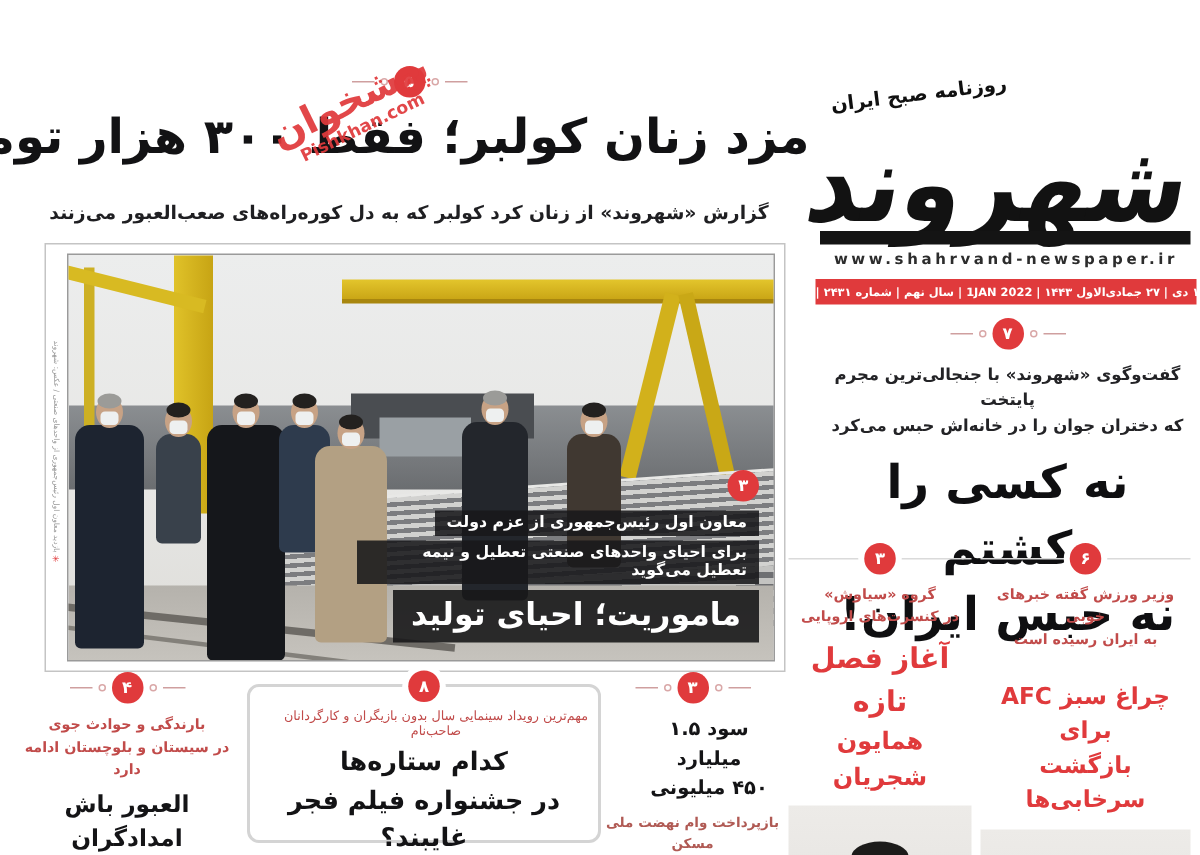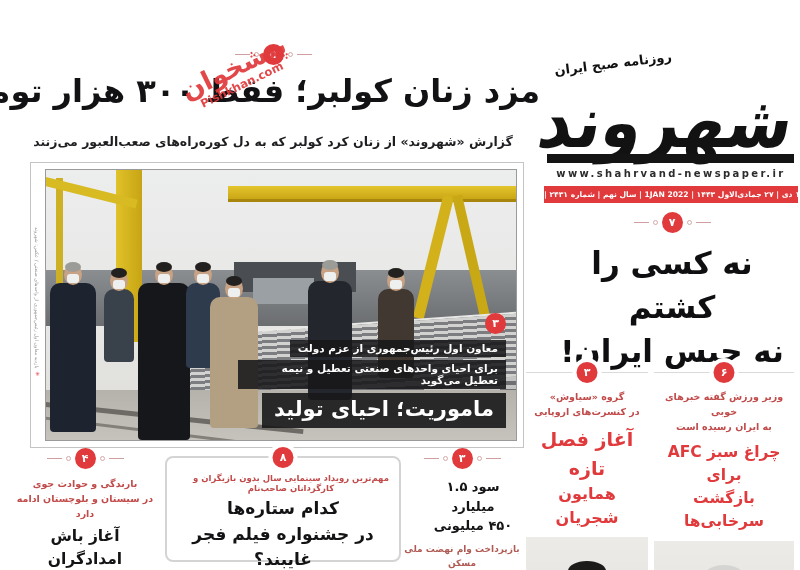--- a/index.html
+++ b/index.html
@@ -120,21 +120,21 @@
   
   .money{position:absolute;top:448px;right:277px;width:122px;text-align:center;}
   .money .badge-row{margin-bottom:8px;}
   .money .hl{font-size:13px;font-weight:bold;color:#141416;line-height:1.5;padding-left:22px;}
   .money .sub{margin-top:6px;font-size:9px;font-weight:bold;color:#b05a54;line-height:1.6;}
   
   .cinema{position:absolute;top:456px;left:165px;width:236px;height:106px;
     border:2px solid #d4d4d4;border-radius:8px;text-align:center;background:#fff;}
   .cinema .badge{position:absolute;top:-11px;left:50%;transform:translateX(-50%);
     box-shadow:0 0 0 4px #fff;}
-  .cinema .kicker{margin-top:15px;font-size:8.5px;font-weight:bold;color:var(--kicker);padding-left:16px;}
+  .cinema .kicker{margin-top:15px;font-size:8.5px;font-weight:normal;color:var(--kicker);padding-left:16px;}
   .cinema .hl{font-size:17px;font-weight:bold;color:#131315;line-height:1.5;margin-top:3px;}
   
   .flood{position:absolute;top:448px;left:12px;width:146px;text-align:center;}
   .flood .badge-row{margin-bottom:7px;}
   .flood .hl{font-size:15.5px;font-weight:bold;color:#141416;line-height:1.5;margin-top:3px;}
 </style>
 </head>
 <body>
 
 <div class="page">
@@ -238,31 +238,33 @@
   </div>
 
   <div class="interview">
     <div class="badge-row">
       <span class="b-dash"></span>
       <span class="b-dot"></span>
       <span class="badge">۷</span>
       <span class="b-dot"></span>
       <span class="b-dash"></span>
     </div>
+    <div class="kicker">گفت‌وگوی «شهروند» با جنجالی‌ترین مجرم پایتخت</div>
+    <div class="kicker">که دختران جوان را در خانه‌اش حبس می‌کرد</div>
     <div class="hl" style="margin-top:8px;">نه کسی را کشتم</div>
     <div class="hl">نه حبس ایران!</div>
   </div>
 
   <div class="rule-col" style="top:372px;right:6px;width:140px;">
     <div class="rule">
       <span class="badge">۶</span>
     </div>
     <div class="kick-red">وزیر ورزش گفته خبرهای خوبی</div>
     <div class="kick-red">به ایران رسیده است</div>
-    <div class="hl-red" style="margin-top:6px;">چراغ سبز AFC برای</div>
+    <div class="hl-red" style="margin-top:18px;">چراغ سبز AFC برای</div>
     <div class="hl-red">بازگشت سرخابی‌ها</div>
     <div class="portrait">
 
       <div class="pt-head">
         <div class="pt-hair" style="background:#d4d4d2;"></div>
       </div>
     </div>
   </div>
 
   <div class="rule-col" style="top:372px;right:152px;width:122px;">
@@ -307,17 +309,17 @@
   <div class="flood">
     <div class="badge-row">
       <span class="b-dash"></span>
       <span class="b-dot"></span>
       <span class="badge">۴</span>
       <span class="b-dot"></span>
       <span class="b-dash"></span>
     </div>
     <div class="kick-red">بارندگی و حوادث جوی</div>
     <div class="kick-red">در سیستان و بلوچستان ادامه دارد</div>
-    <div class="hl">آغاز باش امدادگران</div>
+    <div class="hl">العبور باش امدادگران</div>
 
   </div>
 
 </div>
 
 </body></html>

